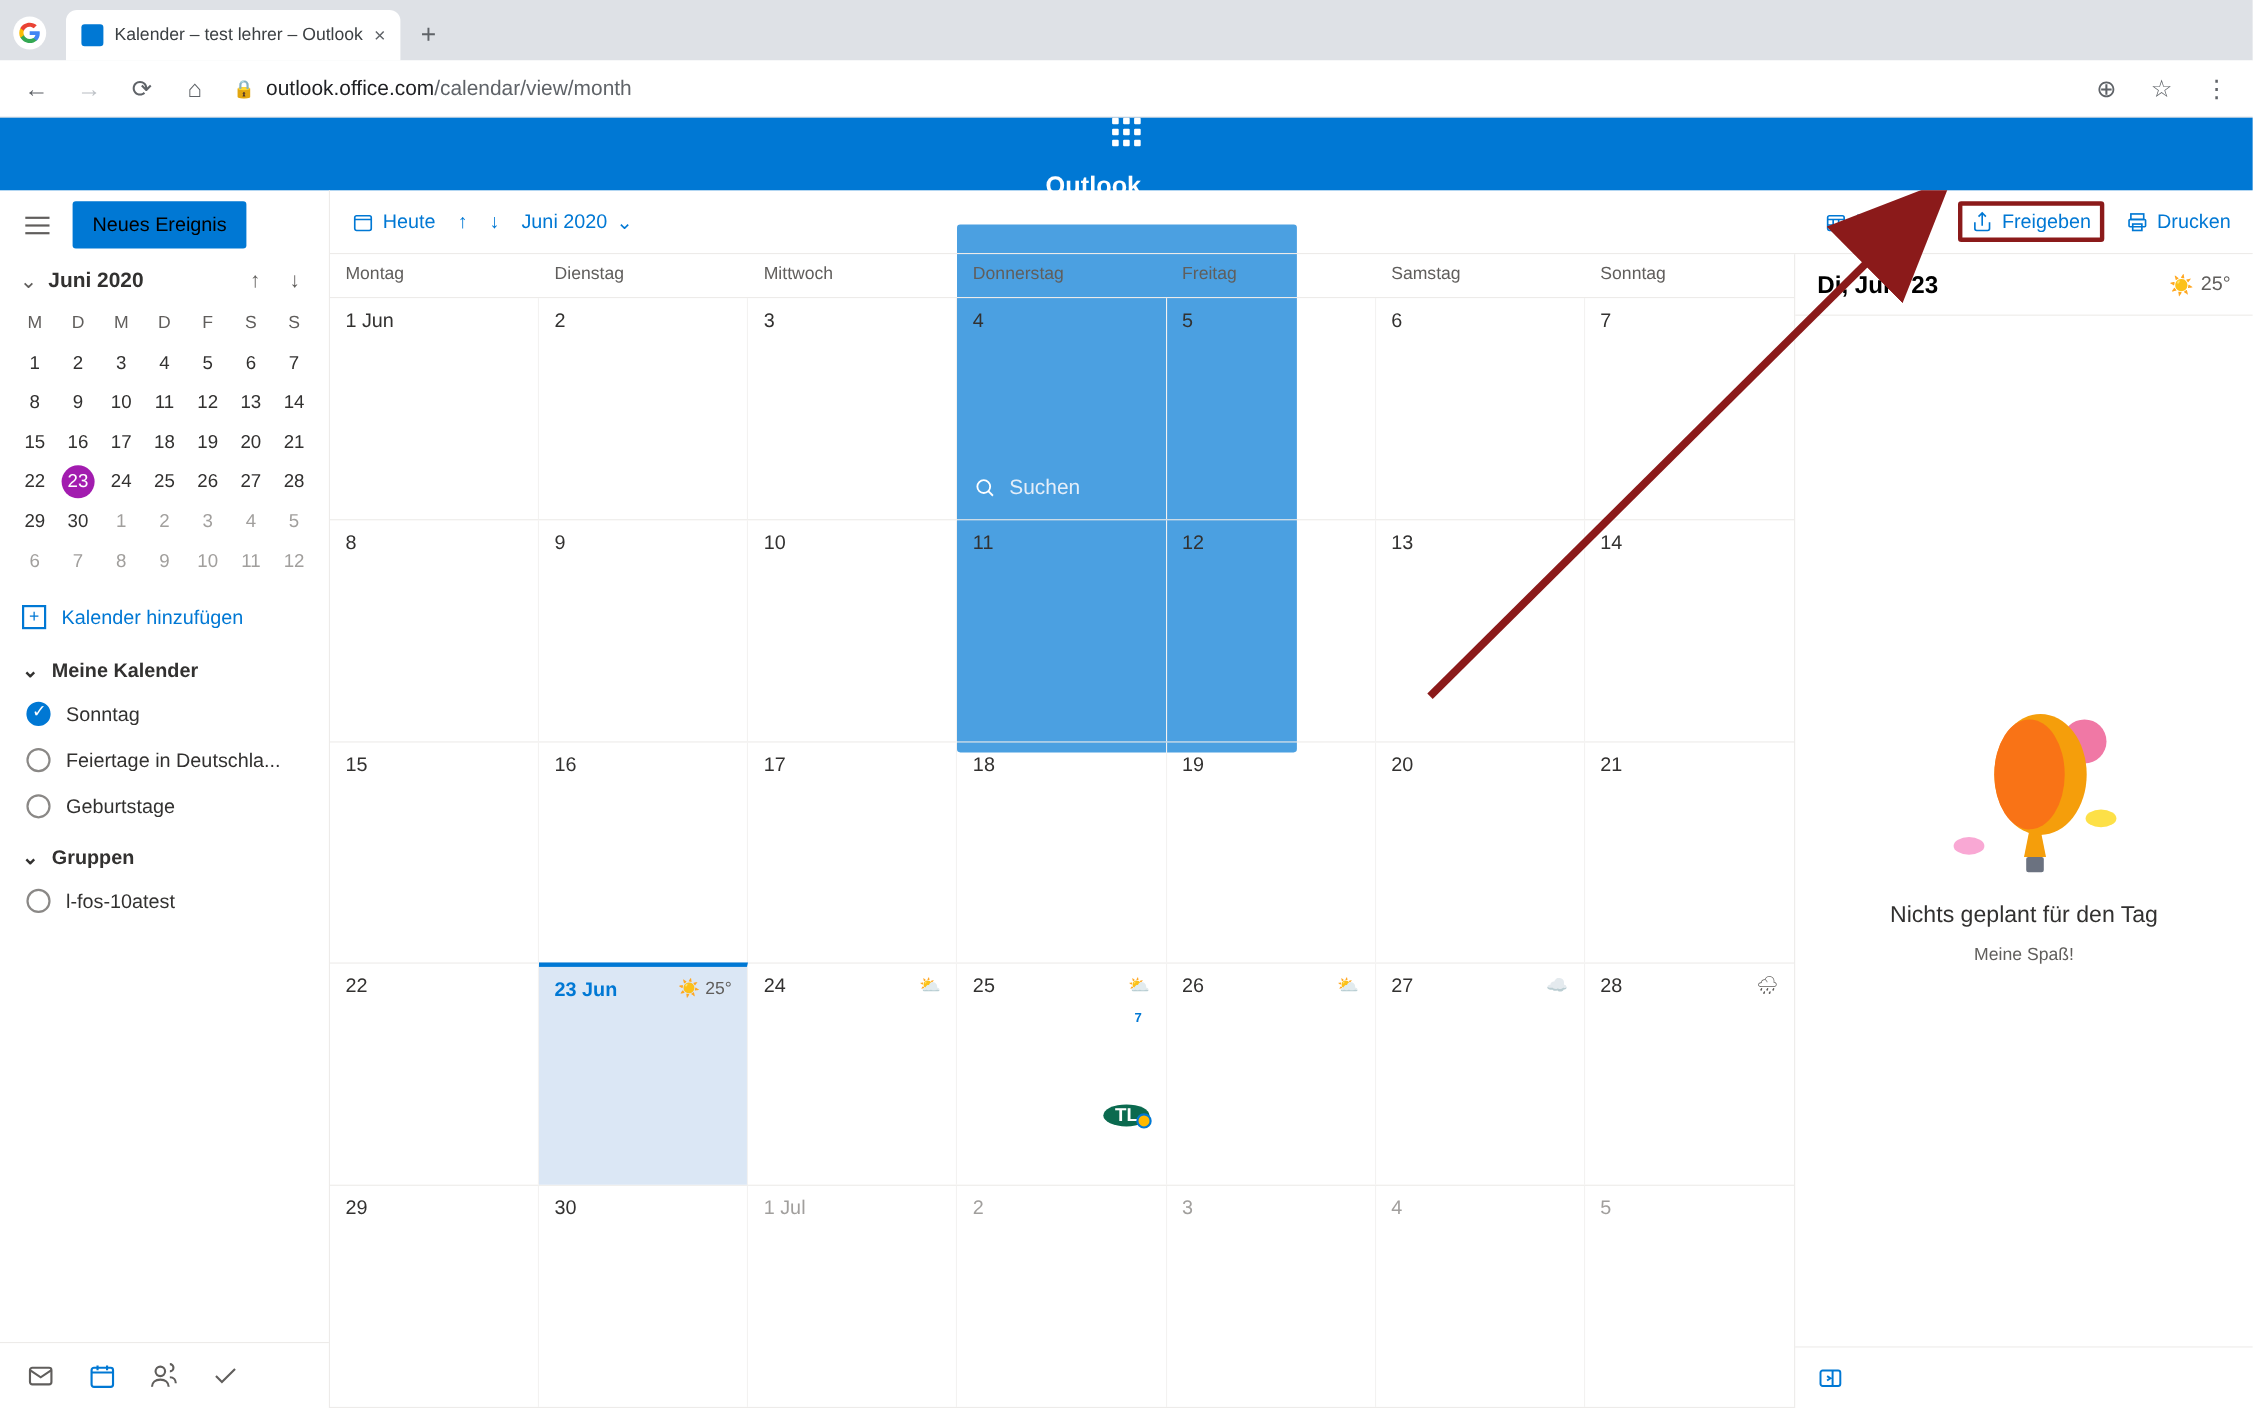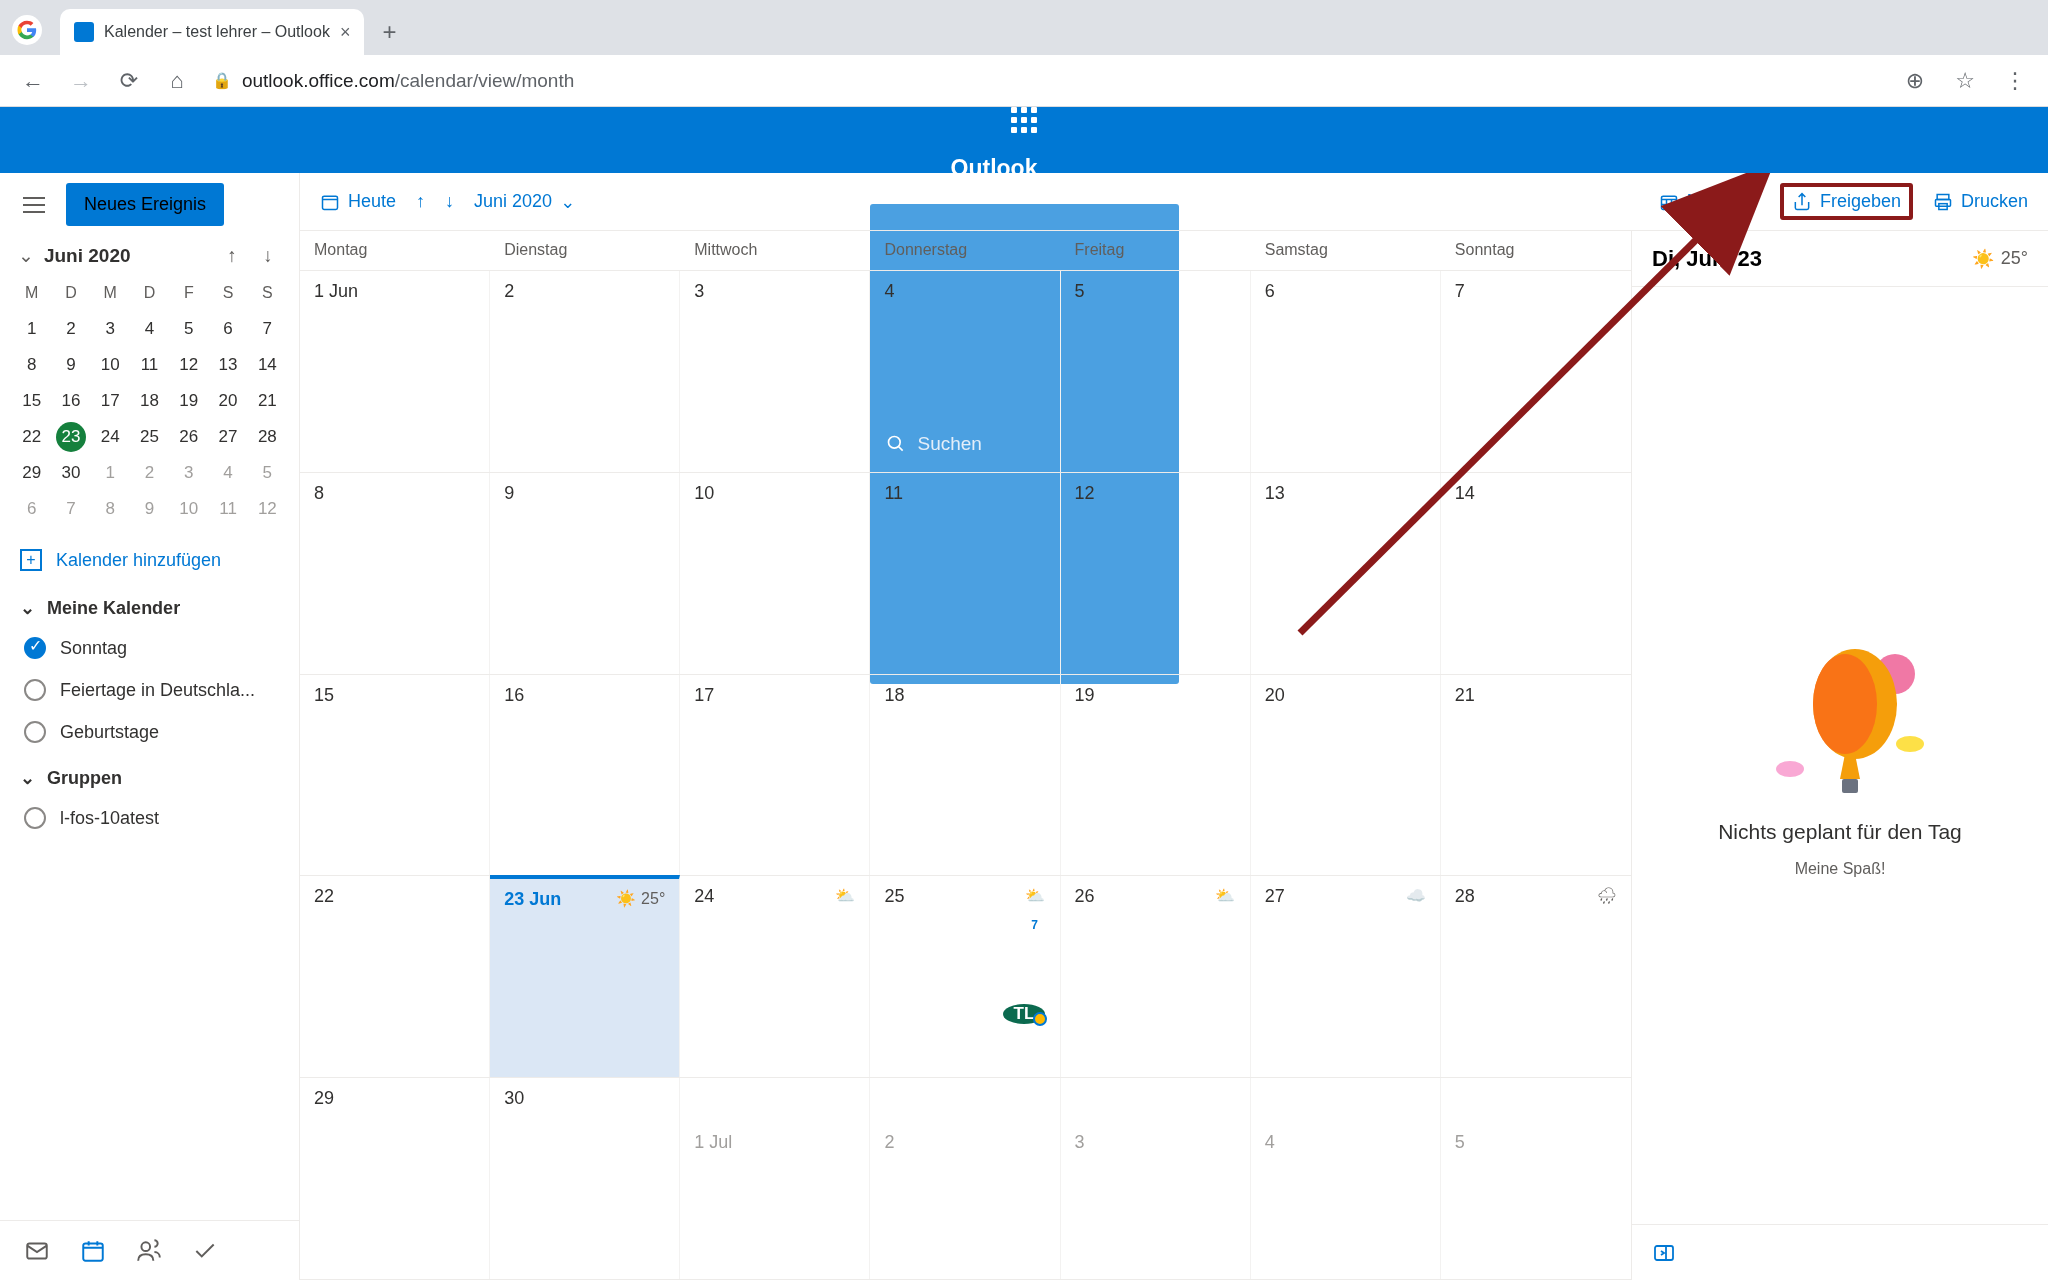--- a/index.html
+++ b/index.html
@@ -48,21 +48,21 @@
 .mini-head { display:flex; align-items:center; padding:6px 18px 4px 18px; gap:10px; color:#323130; }
 .mini-head .chev { color:#605e5c; }
 .mini-title { font-weight:600; font-size:19px; flex:1; }
 .mini-nav { color:#605e5c; width:26px; text-align:center; }
 
 .mini-cal { padding:4px 12px 10px 12px; }
 .mini-row { display:grid; grid-template-columns:repeat(7,1fr); }
 .mini-row div { height:36px; display:flex; align-items:center; justify-content:center; font-size:17px; color:#323130; }
 .mini-row.hd div { color:#605e5c; font-size:16px; }
 .mini-dim { color:#a19f9d !important; }
-.mini-today { background:#15803d; color:#fff !important; border-radius:50%; width:30px !important; height:30px !important; margin:auto; }
+.mini-today { background:#a21caf; color:#fff !important; border-radius:50%; width:30px !important; height:30px !important; margin:auto; }
 
 .side-link { display:flex; align-items:center; gap:14px; padding:12px 20px; color:#0078d4; font-size:18px; }
 .side-link .icon-box { width:22px; height:22px; border:2px solid #0078d4; display:flex; align-items:center; justify-content:center; font-size:16px; }
 
 .side-section { display:flex; align-items:center; gap:12px; padding:14px 20px 8px 20px; color:#323130; font-weight:600; font-size:18px; }
 .side-item { display:flex; align-items:center; gap:14px; padding:10px 20px 10px 24px; font-size:18px; color:#323130; }
 .circle { width:22px; height:22px; border:2px solid #8a8886; border-radius:50%; flex-shrink:0; }
 .circle.checked { background:#0078d4; border-color:#0078d4; position:relative; }
 .circle.checked::after { content:"✓"; color:#fff; position:absolute; top:-3px; left:3px; font-size:16px; }
 
@@ -79,21 +79,21 @@
 .content { flex:1; display:flex; }
 .cal-area { flex:1; display:flex; flex-direction:column; border-right:1px solid #edebe9; }
 .day-head { display:grid; grid-template-columns:repeat(7,1fr); height:40px; border-bottom:1px solid #edebe9; }
 .day-head div { padding:10px 14px 0 14px; font-size:16px; color:#605e5c; }
 .weeks { flex:1; display:grid; grid-template-rows:repeat(5,1fr); }
 .week { display:grid; grid-template-columns:repeat(7,1fr); border-bottom:1px solid #edebe9; }
 .cell { border-right:1px solid #f3f2f1; padding:10px 14px; position:relative; font-size:18px; color:#323130; }
 .cell:last-child { border-right:none; }
 .cell.today { background:#dbe7f5; border-top:4px solid #0078d4; margin-top:-1px; }
 .cell.today .dnum { color:#0078d4; font-weight:600; }
-.cell.dim .dnum { color:#a19f9d;margin-top:44px; }
+.cell.dim .dnum { color:#a19f9d; }
 .dnum { display:inline-block; }
 .weather { position:absolute; top:10px; right:14px; display:flex; align-items:center; gap:6px; color:#605e5c; font-size:16px; }
 
 
 .right-panel { width:416px; display:flex; flex-direction:column; }
 .rp-head { height:56px; display:flex; align-items:center; padding:0 20px; border-bottom:1px solid #edebe9; }
 .rp-date { font-size:22px; font-weight:600; flex:1; }
 .rp-weather { color:#605e5c; font-size:18px; display:flex; align-items:center; gap:6px; }
 .rp-body { flex:1; display:flex; flex-direction:column; align-items:center; justify-content:center; gap:16px; padding:40px; text-align:center; }
 .balloon { width:140px; height:170px; position:relative; }

